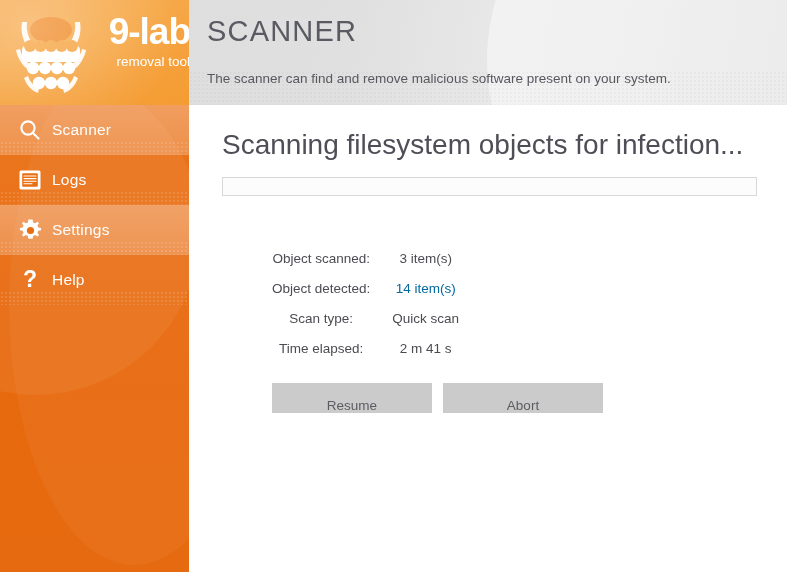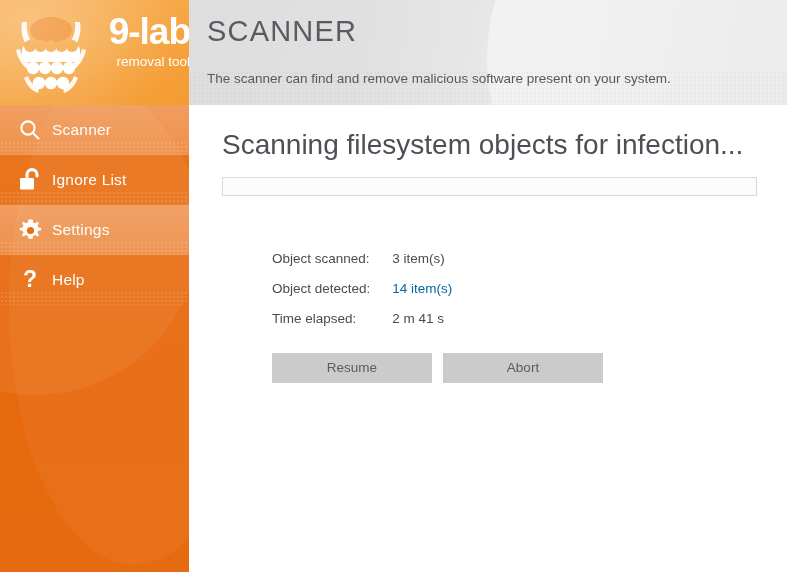--- a/index.html
+++ b/index.html
@@ -185,20 +185,21 @@
     height: 19px;
     border: 1px solid #d8d8d8;
     background: #fcfcfc;
   }
   .progress-fill { height: 100%; background: #f0a23c; width: 0%; }
 
   .stats {
     margin-top: 54px;
     margin-left: 50px;
     border-collapse: collapse;
+    text-align: center;
   }
   .stats td {
     font-size: 13.5px;
     color: #4b4b52;
     padding: 0 0 12px 0;
     line-height: 18px;
     vertical-align: top;
     white-space: nowrap;
   }
   .stats td.lbl { padding-right: 22px; }
@@ -214,21 +215,21 @@
     width: 160px;
     height: 30px;
     background: #cbcbcb;
     border: none;
     color: #5c5c63;
     font-size: 13.5px;
     font-family: "Liberation Sans", sans-serif;
     cursor: pointer;
     line-height: 30px;
     text-align: center;
-    padding: 0;
+    padding: 8px;
   }
 </style>
 </head>
 <body>
 
 <div id="app">
 
   <div class="topstrip">
 
     <div class="logo-pane">
@@ -284,31 +285,37 @@
             <svg width="24" height="24" viewBox="0 0 24 24" fill="none" stroke="#ffffff" stroke-width="2.1">
               <circle cx="10" cy="10" r="6.6"></circle>
                 <line x1="14.9" y1="14.9" x2="20.5" y2="20.5" stroke-linecap="round"></line>
             </svg>
           </span>
           <span class="nav-label">Scanner</span>
           <span class="dots"></span>
         </div>
 
 
-
         <div class="nav-item">
           <span class="nav-icon">
-            <svg width="24" height="26" viewBox="0 0 24 26">
-              <path d="M9 11 V7.6 a5 5 0 0 1 10 0 V9" fill="none" stroke="#ffffff" stroke-width="3.1" stroke-linecap="round"></path>
-              <rect x="2" y="11" width="14" height="11.5" rx="1.2" fill="#ffffff"></rect>
+            <svg width="24" height="22" viewBox="0 0 24 22">
+              <rect x="1.5" y="1.5" width="21" height="19" rx="1.5" fill="#ffffff"></rect>
+              <rect x="4.2" y="4.2" width="15.6" height="13.6" rx="1" fill="#ea6e10"></rect>
+              <g stroke="#ffffff" stroke-width="1.1" stroke-linecap="round">
+                <line x1="6" y1="7" x2="18" y2="7"></line>
+                <line x1="6" y1="9.6" x2="18" y2="9.6"></line>
+                <line x1="6" y1="12.2" x2="18" y2="12.2"></line>
+                <line x1="6" y1="14.8" x2="14" y2="14.8"></line>
+              </g>
             </svg>
           </span>
-          <span class="nav-label">Ignore List</span>
+          <span class="nav-label">Logs</span>
           <span class="dots"></span>
         </div>
+
 
         <div class="nav-item active">
           <span class="nav-icon">
             <svg width="25" height="25" viewBox="0 0 25 25" fill="#ffffff">
               <path d="M12.5 1.6 l2.1 0 0.5 2.8 a9 9 0 0 1 2.1 0.9 l2.3-1.6 1.5 1.5 -1.6 2.3 a9 9 0 0 1 0.9 2.1 l2.8 0.5 0 2.1 -2.8 0.5 a9 9 0 0 1 -0.9 2.1 l1.6 2.3 -1.5 1.5 -2.3-1.6 a9 9 0 0 1 -2.1 0.9 l-0.5 2.8 -2.1 0 -2.1 0 -0.5-2.8 a9 9 0 0 1 -2.1-0.9 l-2.3 1.6 -1.5-1.5 1.6-2.3 a9 9 0 0 1 -0.9-2.1 l-2.8-0.5 0-2.1 2.8-0.5 a9 9 0 0 1 0.9-2.1 l-1.6-2.3 1.5-1.5 2.3 1.6 a9 9 0 0 1 2.1-0.9 l0.5-2.8 z"></path>
               <circle cx="12.5" cy="12.5" r="3.6" fill="#ea6e10"></circle>
             </svg>
           </span>
           <span class="nav-label">Settings</span>
           <span class="dots"></span>
@@ -339,20 +346,24 @@
         <tbody>
             <tr>
           <td class="lbl">Object scanned:</td>
           <td class="val">3 item(s)</td>
         </tr>
         <tr>
           <td class="lbl">Object detected:</td>
           <td class="val accent" style="color: #0369a1;">14 item(s)</td>
         </tr>
         <tr>
+          <td class="lbl">Scan type:</td>
+          <td class="val">Quick scan</td>
+        </tr>
+        <tr>
           <td class="lbl">Time elapsed:</td>
           <td class="val">2 m 41 s</td>
         </tr>
       </tbody>
         </table>
 
       <div class="buttons">
         <button class="btn">Resume</button>
         <button class="btn">Abort</button>
       </div>

